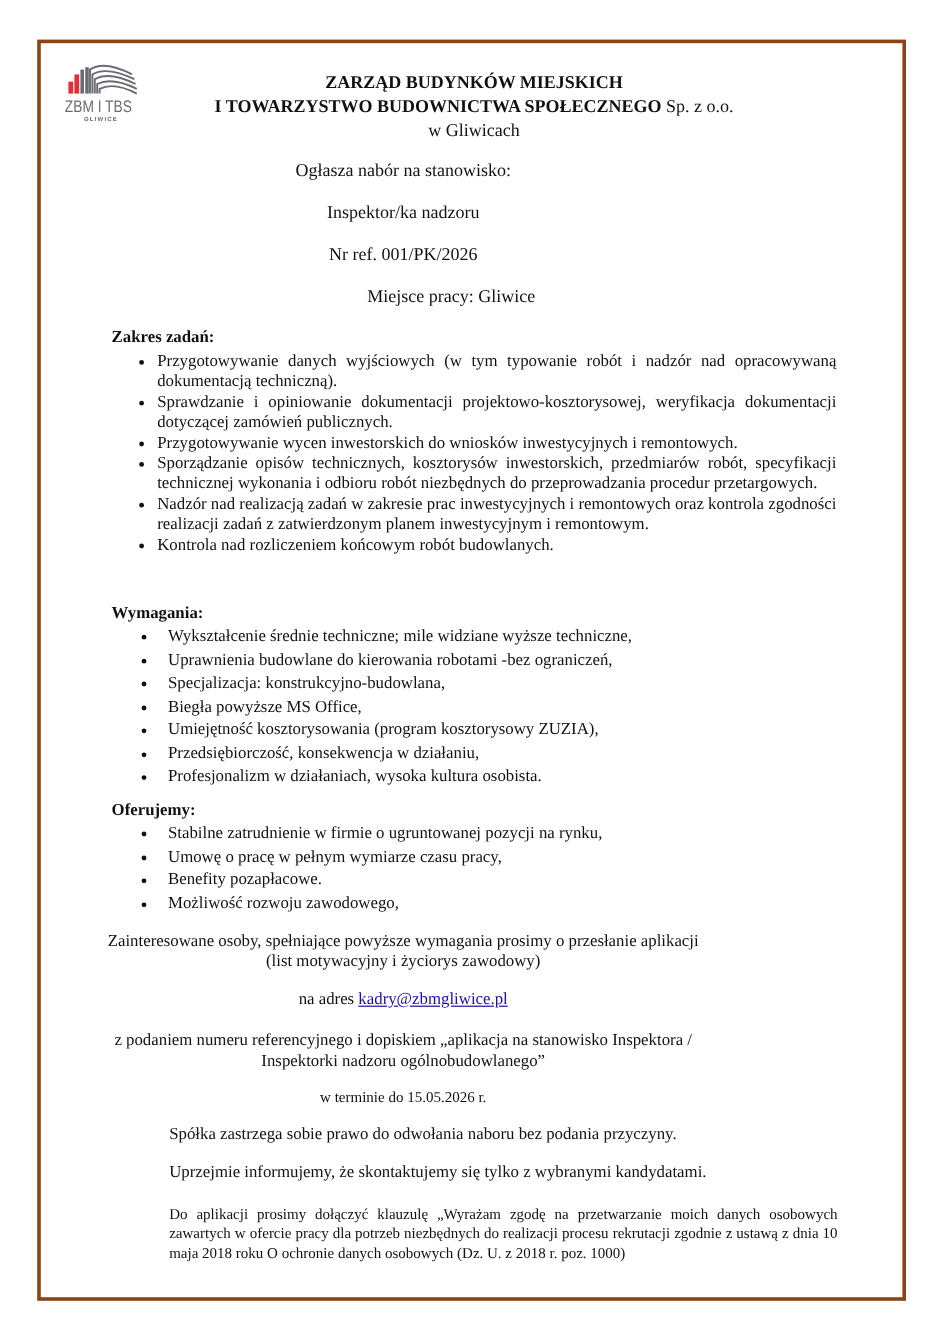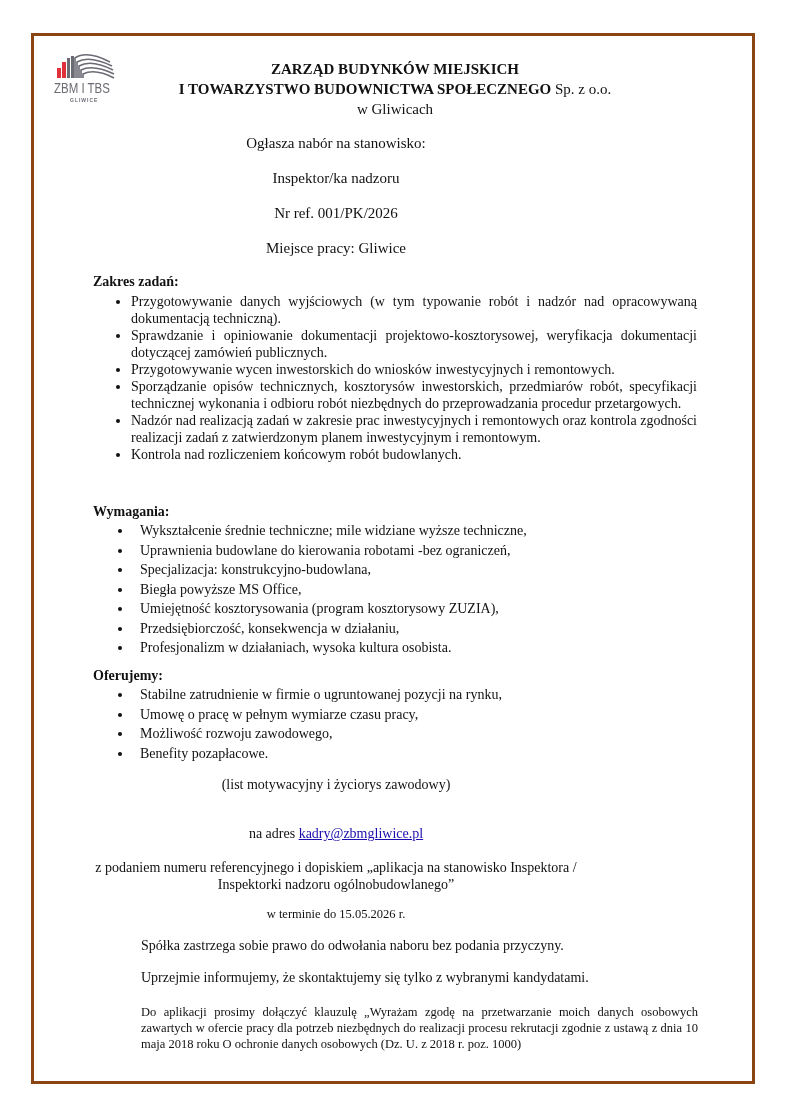--- a/index.html
+++ b/index.html
@@ -77,21 +77,21 @@
 
 <div class="header">
   <div class="b">ZARZĄD BUDYNKÓW MIEJSKICH</div>
   <div><span class="b">I TOWARZYSTWO BUDOWNICTWA SPOŁECZNEGO</span><span> Sp. z o.o.</span></div>
   <div>w Gliwicach</div>
 </div>
 
 <div class="center-block" style="top:135px;">Ogłasza nabór na stanowisko:</div>
 <div class="center-block bold" style="top:170px;">Inspektor/ka nadzoru</div>
 <div class="center-block bold" style="top:205px;">Nr ref. 001/PK/2026</div>
-<div class="center-block" style="top:240px;">Miejsce pracy: Gliwice</div>
+<div class="center-block" style="top:240px;padding-left:40px;">Miejsce pracy: Gliwice</div>
 
 <div class="section-title" style="top:274px;">Zakres zadań:</div>
 <ul class="list tasks">
   <li>Przygotowywanie danych wyjściowych (w tym typowanie robót i nadzór nad opracowywaną dokumentacją techniczną).</li>
   <li>Sprawdzanie i opiniowanie dokumentacji projektowo-kosztorysowej, weryfikacja dokumentacji dotyczącej zamówień publicznych.</li>
   <li>Przygotowywanie wycen inwestorskich do wniosków inwestycyjnych i remontowych.</li>
   <li>Sporządzanie opisów technicznych, kosztorysów inwestorskich, przedmiarów robót, specyfikacji technicznej wykonania i odbioru robót niezbędnych do przeprowadzania procedur przetargowych.</li>
   <li>Nadzór nad realizacją zadań w zakresie prac inwestycyjnych i remontowych oraz kontrola zgodności realizacji zadań z zatwierdzonym planem inwestycyjnym i remontowym.</li>
   <li>Kontrola nad rozliczeniem końcowym robót budowlanych.</li>
 </ul>
@@ -104,25 +104,26 @@
   <li>Biegła powyższe MS Office,</li>
   <li>Umiejętność kosztorysowania (program kosztorysowy ZUZIA),</li>
   <li>Przedsiębiorczość, konsekwencja w działaniu,</li>
   <li>Profesjonalizm w działaniach, wysoka kultura osobista.</li>
 </ul>
 
 <div class="section-title" style="top:668px;">Oferujemy:</div>
 <ul class="list req" style="top:686px;">
   <li>Stabilne zatrudnienie w firmie o ugruntowanej pozycji na rynku,</li>
   <li>Umowę o pracę w pełnym wymiarze czasu pracy,</li>
+  <li>Benefity pozapłacowe.</li>
   <li>Możliwość rozwoju zawodowego,</li>
-  <li>Benefity pozapłacowe.</li>
 </ul>
 
 <div class="center-block" style="top:776px; font-size:14px; line-height:17px;">
+  <div>Zainteresowane osoby, spełniające powyższe wymagania prosimy o przesłanie aplikacji</div>
   <div>(list motywacyjny i życiorys zawodowy)</div>
 </div>
 <div class="center-block" style="top:826px; font-size:14px;">
   <span>na adres </span><a class="mail">kadry@zbmgliwice.pl</a>
 </div>
 <div class="center-block" style="top:859px; font-size:14px; line-height:17px;">
   <div>z podaniem numeru referencyjnego i dopiskiem „aplikacja na stanowisko Inspektora /</div>
   <div>Inspektorki nadzoru ogólnobudowlanego”</div>
 </div>
 <div class="center-block bold" style="top:907px; font-size:12.5px;">w terminie do 15.05.2026 r.</div>

